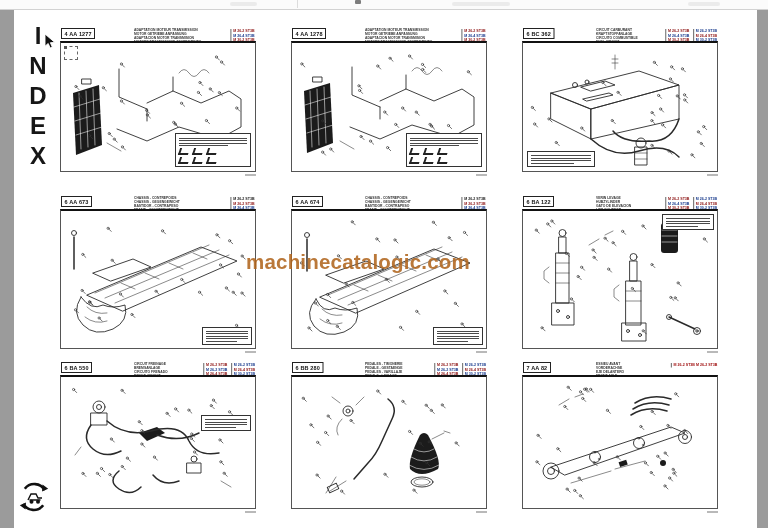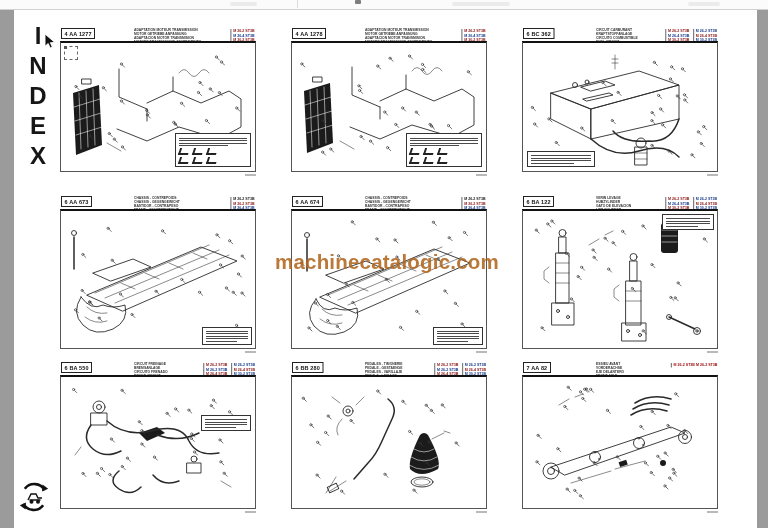--- a/index.html
+++ b/index.html
@@ -91,21 +91,21 @@
     <div>N</div>
     <div>D</div>
     <div>E</div>
     <div>X</div>
   </div>
 
   <svg class="cursor" viewBox="0 0 12 16">
     <path d="M1,1 L1,13.2 L4.2,10.5 L6.2,15 L8.3,14.1 L6.4,9.7 L10.8,9.4 Z" fill="#111" stroke="#fff" stroke-width="0.9"></path>
   </svg>
 
-  <div class="watermark" style="color: rgba(177, 101, 30, 0.88); margin-left: 29px;">machinecatalogic.com</div>
+  <div class="watermark" style="color: rgba(177, 101, 30, 0.88);">machinecatalogic.com</div>
 
   <svg class="brand-logo" viewBox="0 0 30 30">
     <path d="M25.8,8.2 A12,12 0 0,0 5.8,6.8" fill="none" stroke="#111" stroke-width="2.6"></path>
     <path d="M4.2,21.8 A12,12 0 0,0 24.2,23.2" fill="none" stroke="#111" stroke-width="2.6"></path>
     <polygon points="23.5,2.6 29.2,6.8 23,9.6" fill="#111"></polygon>
     <polygon points="6.5,27.4 0.8,23.2 7,20.4" fill="#111"></polygon>
     <path d="M9,18 l3,-6 h5 l2,4 h4 M10.5,18 h11" stroke="#111" stroke-width="1.4" fill="none"></path>
     <circle cx="12.5" cy="19.8" r="2" fill="#111"></circle>
     <circle cx="19" cy="19.8" r="2" fill="#111"></circle>
   </svg>

